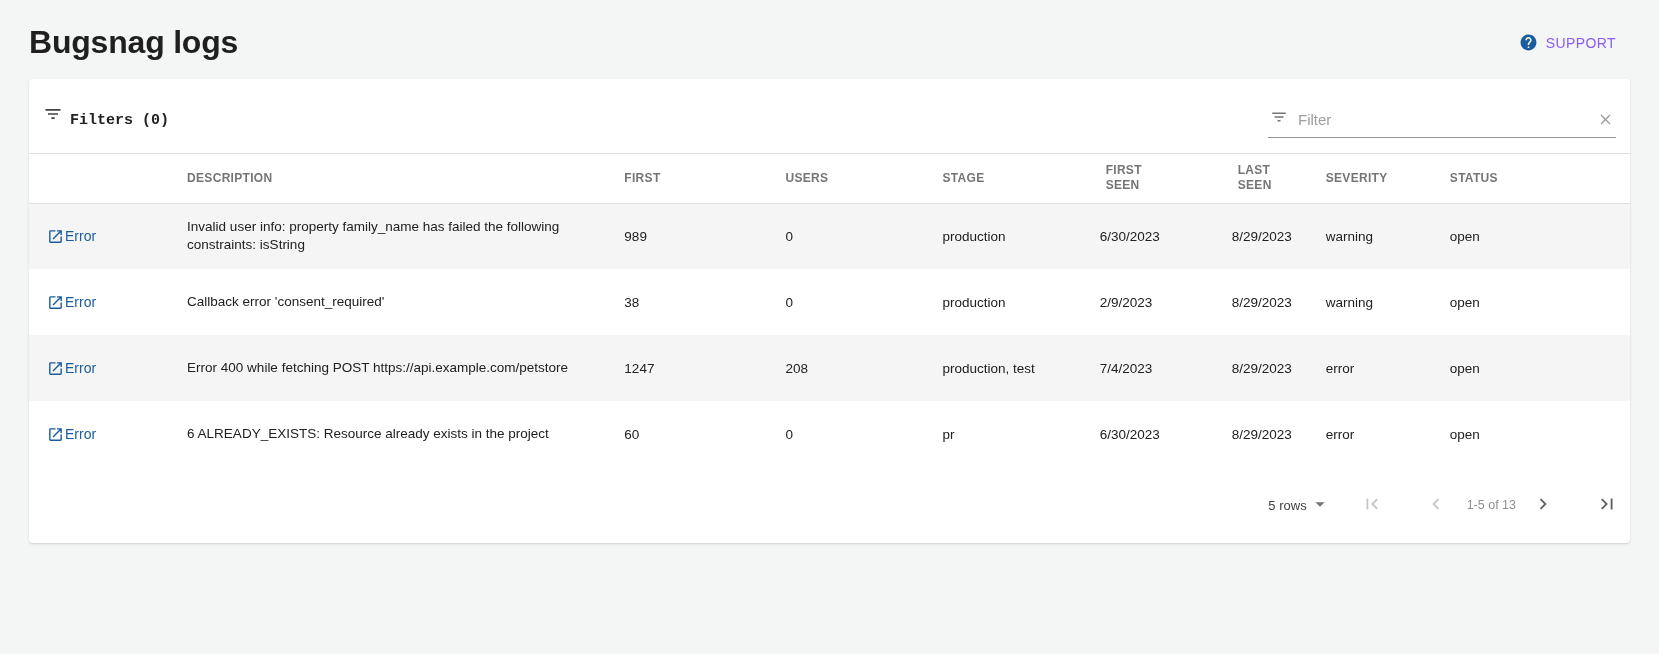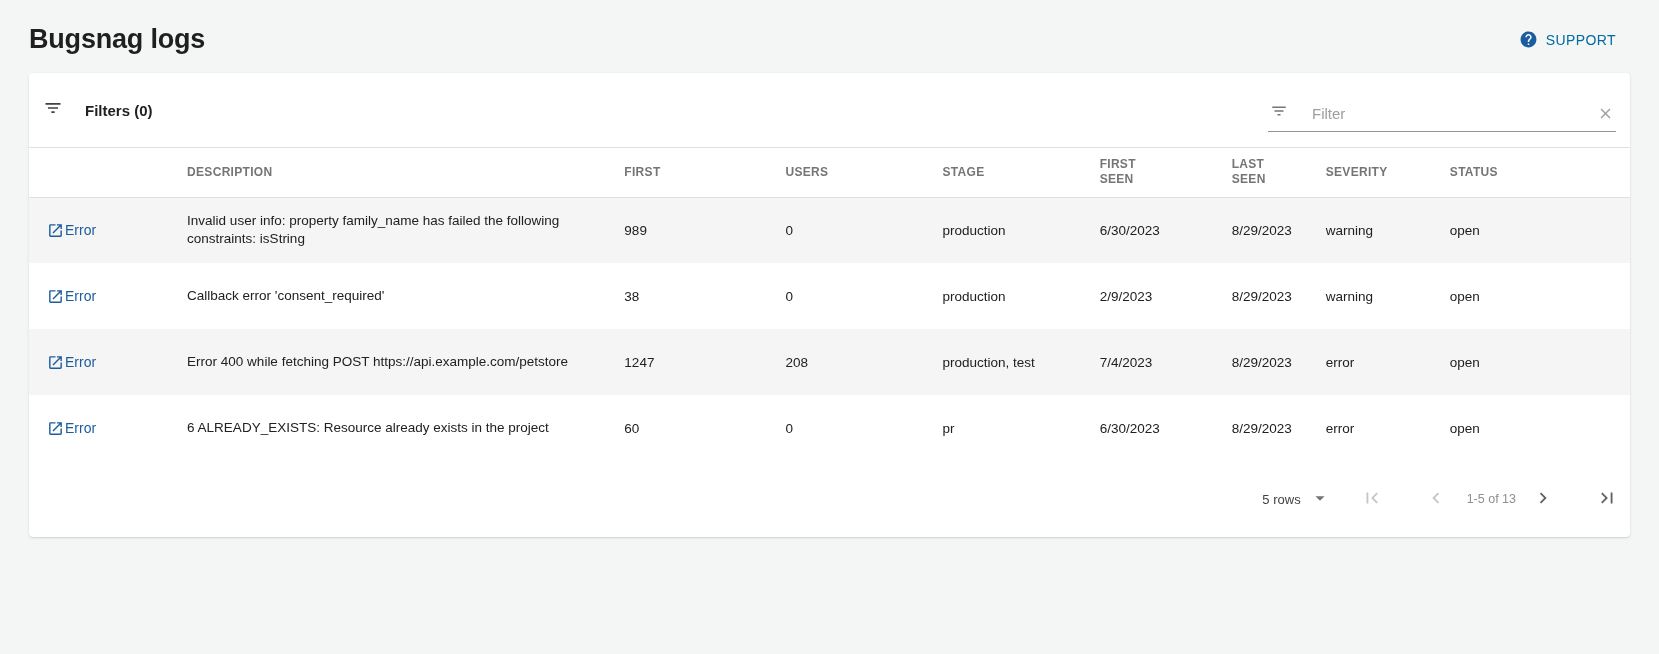--- a/index.html
+++ b/index.html
@@ -9,78 +9,78 @@
     font-family:"Liberation Sans", sans-serif;
     color:#212121;
   }
   .page { padding:0 29px; }
 
   
   .header-bar {
     display:flex; justify-content:space-between; align-items:center;
     padding-top:24px; padding-bottom:18px;
   }
-  .page-title { font-size:27px; font-weight:bold; color:#1f1f1f; letter-spacing:-0.2px;text-align:center; }
+  .page-title { font-size:32px; font-weight:bold; color:#1f1f1f; letter-spacing:-0.2px;text-align:center; }
   .support-link {
     display:flex; align-items:center; gap:8px;
-    color:#0369a1; font-size:14px; letter-spacing:0.4px;
+    color:#8b5cf6; font-size:14px; letter-spacing:0.4px;
     text-decoration:none; cursor:pointer; margin-right:14px;
   }
   .support-link svg { display:block; }
 
   
   .card {
     background:#ffffff; border-radius:4px;
     box-shadow:0 1px 3px rgba(0,0,0,0.10), 0 1px 1px rgba(0,0,0,0.06);
   }
   .card-header {
     display:flex; justify-content:space-between; align-items:center;
     height:75px; padding:0 14px 0 14px;
     border-bottom:1px solid #e0e0e0;
   }
   .filters-toggle {
-    display:flex; align-items:center; gap:22px; cursor:pointer;
+    display:flex; align-items:flex-end; gap:7px; cursor:pointer;font-family:Liberation Mono, monospace;
   }
   .filters-label { font-size:15px; font-weight:bold; color:#212121; }
 
   .filter-box {
-    display:flex; align-items:center; gap:24px;
+    display:flex; align-items:center; gap:10px;
     width:348px; border-bottom:1px solid #949494;
     padding:4px 2px 7px 2px; margin-top:10px;
   }
   .filter-input {
     flex:1; border:none; outline:none; font-size:15px;
     font-family:"Liberation Sans", sans-serif; color:#212121; background:transparent;
   }
   .filter-input::placeholder { color:#9e9e9e; }
   .clear-btn { cursor:pointer; display:flex; align-items:center; }
 
   
   table { width:100%; border-collapse:collapse; table-layout:fixed; }
   thead th {
     height:49px; vertical-align:middle; text-align:left;
     font-size:12px; font-weight:bold; color:#757575; letter-spacing:0.3px;
     border-bottom:1px solid #e0e0e0; line-height:1.25;
   }
-  .narrow { display:inline-block; width:46px; }
+  .narrow { display:inline-block; width:46px;margin-left:6px; }
   tbody td { height:66px; vertical-align:middle; font-size:13.5px; color:#212121; }
   tbody tr:nth-child(odd) { background:#f5f5f5; }
   .name-cell { padding-left:18px; }
   .desc-cell { padding-right:45px; line-height:1.35;margin-left:32px; }
   .error-link {
     color:#1a5c9e; text-decoration:none; font-size:14px; cursor:pointer; line-height:1.3;
   }
   .error-link svg { vertical-align:-4px; margin-right:1px; }
 
   
   .card-footer {
     display:flex; justify-content:flex-end; align-items:center;
     height:76px; padding-right:12px; font-size:13px; color:#424242;
   }
-  .rows-select { display:flex; align-items:center; gap:8px; cursor:pointer; }
+  .rows-select { display:flex; align-items:center; gap:2px; cursor:pointer; }
   .pg-btn { display:flex; align-items:center; cursor:pointer; background:none; border:none; padding:0; }
   .pg-btn.disabled { cursor:default; }
   .pg-first { margin-left:30px; }
   .pg-prev  { margin-left:42px; }
   .pg-range { margin-left:20px; color:#8f8f8f; font-size:12.5px; }
   .pg-next  { margin-left:16px; }
   .pg-last  { margin-left:42px; }
 </style>
 </head>
 <body>

